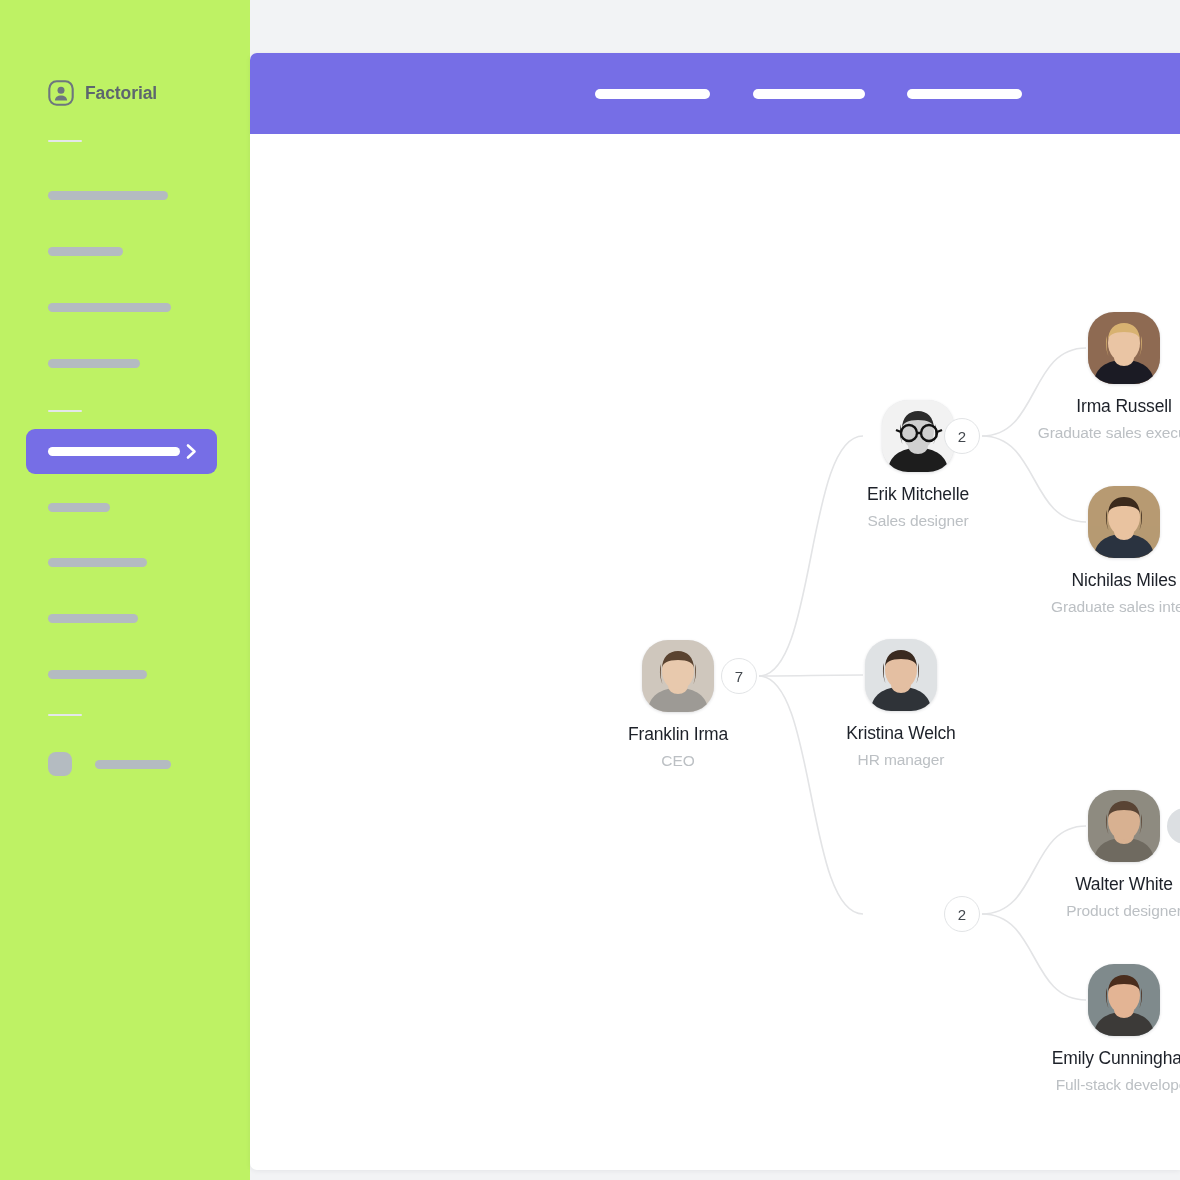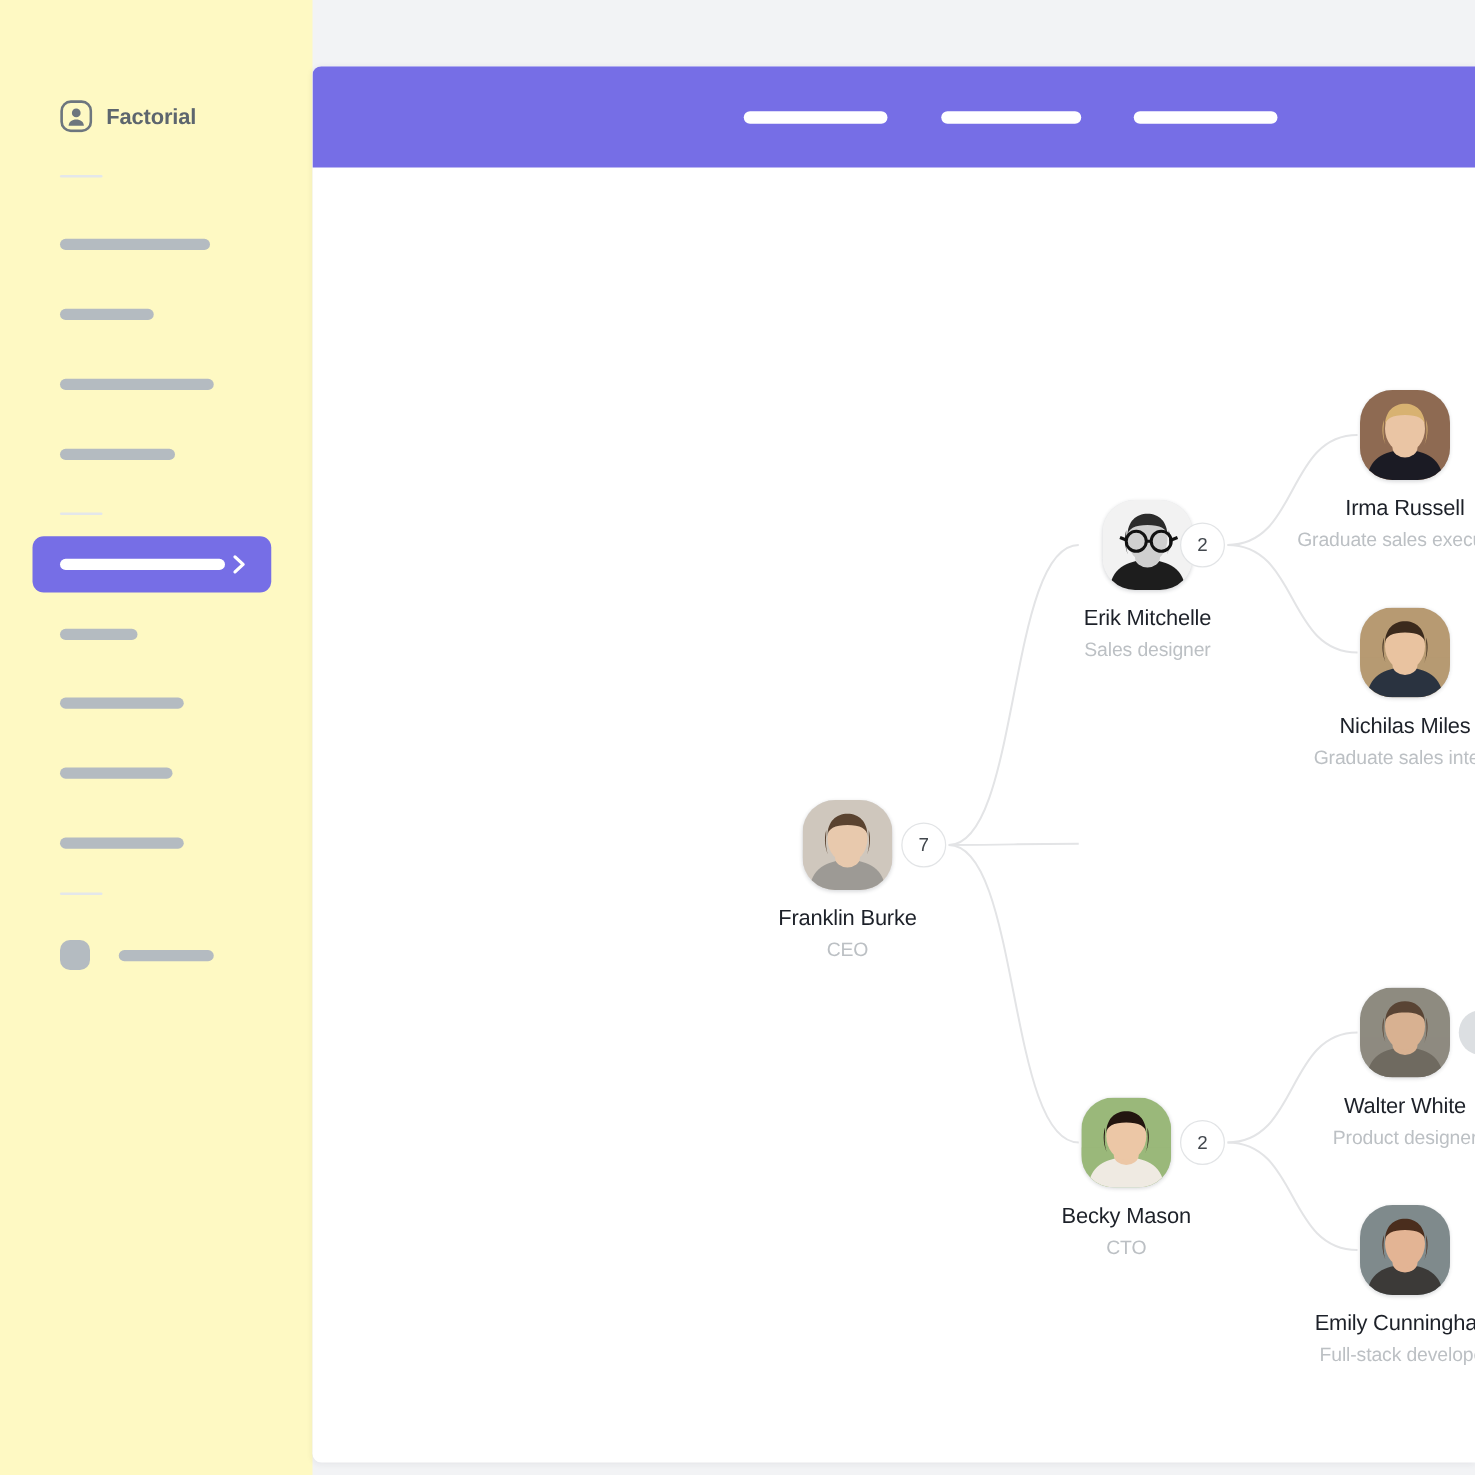--- a/index.html
+++ b/index.html
@@ -19,21 +19,21 @@
     height: 1180px;
     background: #f2f3f5;
   }
 
   
   #sidebar {
     position: absolute;
     left: 0; top: 0;
     width: 250px;
     height: 1180px;
-    background: #fef9c3;
+    background: #bef264;
   }
 
   #brand {
     position: absolute;
     left: 48px;
     top: 80px;
     display: flex;
     align-items: center;
     gap: 11px;
   }
@@ -277,21 +277,21 @@
               <rect width="72" height="72" fill="#cfc7bd"></rect>
               <rect y="40" width="72" height="32" fill="#cfc7bd" opacity="0.55"></rect>
               <path d="M6 72c0-16 13-24 30-24s30 8 30 24z" fill="#9d9a95"></path>
               <ellipse cx="36" cy="46" rx="10" ry="8" fill="#e8c9ad"></ellipse>
               <ellipse cx="36" cy="31" rx="16" ry="19" fill="#e8c9ad"></ellipse>
               <path d="M20 29c0-12 7-18 16-18s16 6 16 18c0-6-6-9-16-9s-16 3-16 9z" fill="#5a4330"></path>
               <path d="M19 28c-1 9 1 15 2 17-3-6-4-14-2-21z" fill="#5a4330"></path>
               <path d="M53 28c1 9-1 15-2 17 3-6 4-14 2-21z" fill="#5a4330"></path>
             </svg>
           </div>
-          <div class="name">Franklin Burke</div>
+          <div class="name">Franklin Irma</div>
           <div class="role">CEO</div>
         </div>
         <div class="badge outline" style="left: 489px; top: 542px;">7</div>
         <div class="node" style="left: 668px; top: 266px;">
           <div class="avatar">
             <svg viewBox="0 0 72 72" width="72" height="72" aria-hidden="true">
               <rect width="72" height="72" fill="#f2f2f2"></rect>
               <rect y="40" width="72" height="32" fill="#f2f2f2" opacity="0.55"></rect>
               <path d="M6 72c0-16 13-24 30-24s30 8 30 24z" fill="#1d1d1d"></path>
               <ellipse cx="36" cy="46" rx="10" ry="8" fill="#cfcfcf"></ellipse>
@@ -305,35 +305,35 @@
                 <path d="M35 33h4"></path>
                 <path d="M19 32l-5-2"></path>
                 <path d="M55 32l5-2"></path>
               </g>
             </svg>
           </div>
           <div class="name">Erik Mitchelle</div>
           <div class="role">Sales designer</div>
         </div>
         <div class="badge outline" style="left: 712px; top: 302px;">2</div>
-        <div class="node" style="left: 651px; top: 744px;">
-          <div class="avatar">
-            <svg viewBox="0 0 72 72" width="72" height="72" aria-hidden="true">
-              <rect width="72" height="72" fill="#9ab87a"></rect>
-              <rect y="40" width="72" height="32" fill="#9ab87a" opacity="0.55"></rect>
-              <path d="M6 72c0-16 13-24 30-24s30 8 30 24z" fill="#efeae2"></path>
-              <ellipse cx="36" cy="46" rx="10" ry="8" fill="#ecc7a6"></ellipse>
-              <ellipse cx="36" cy="31" rx="16" ry="19" fill="#ecc7a6"></ellipse>
-              <path d="M20 29c0-12 7-18 16-18s16 6 16 18c0-6-6-9-16-9s-16 3-16 9z" fill="#22150f"></path>
-              <path d="M19 28c-1 9 1 15 2 17-3-6-4-14-2-21z" fill="#22150f"></path>
-              <path d="M53 28c1 9-1 15-2 17 3-6 4-14 2-21z" fill="#22150f"></path>
-            </svg>
-          </div>
-          <div class="name">Becky Mason</div>
-          <div class="role">CTO</div>
+        <div class="node" style="left: 651px; top: 505px;">
+          <div class="avatar">
+            <svg viewBox="0 0 72 72" width="72" height="72" aria-hidden="true">
+              <rect width="72" height="72" fill="#dfe2e4"></rect>
+              <rect y="40" width="72" height="32" fill="#dfe2e4" opacity="0.55"></rect>
+              <path d="M6 72c0-16 13-24 30-24s30 8 30 24z" fill="#2f3338"></path>
+              <ellipse cx="36" cy="46" rx="10" ry="8" fill="#e4bfa2"></ellipse>
+              <ellipse cx="36" cy="31" rx="16" ry="19" fill="#e4bfa2"></ellipse>
+              <path d="M20 29c0-12 7-18 16-18s16 6 16 18c0-6-6-9-16-9s-16 3-16 9z" fill="#3a2a20"></path>
+              <path d="M19 28c-1 9 1 15 2 17-3-6-4-14-2-21z" fill="#3a2a20"></path>
+              <path d="M53 28c1 9-1 15-2 17 3-6 4-14 2-21z" fill="#3a2a20"></path>
+            </svg>
+          </div>
+          <div class="name">Kristina Welch</div>
+          <div class="role">HR manager</div>
         </div>
         <div class="badge outline" style="left: 712px; top: 780px;">2</div>
         <div class="node" style="left: 874px; top: 178px;">
           <div class="avatar">
             <svg viewBox="0 0 72 72" width="72" height="72" aria-hidden="true">
               <rect width="72" height="72" fill="#8e6a52"></rect>
               <rect y="40" width="72" height="32" fill="#8e6a52" opacity="0.55"></rect>
               <path d="M6 72c0-16 13-24 30-24s30 8 30 24z" fill="#1b1b24"></path>
               <ellipse cx="36" cy="46" rx="10" ry="8" fill="#eac5a4"></ellipse>
               <ellipse cx="36" cy="31" rx="16" ry="19" fill="#eac5a4"></ellipse>

